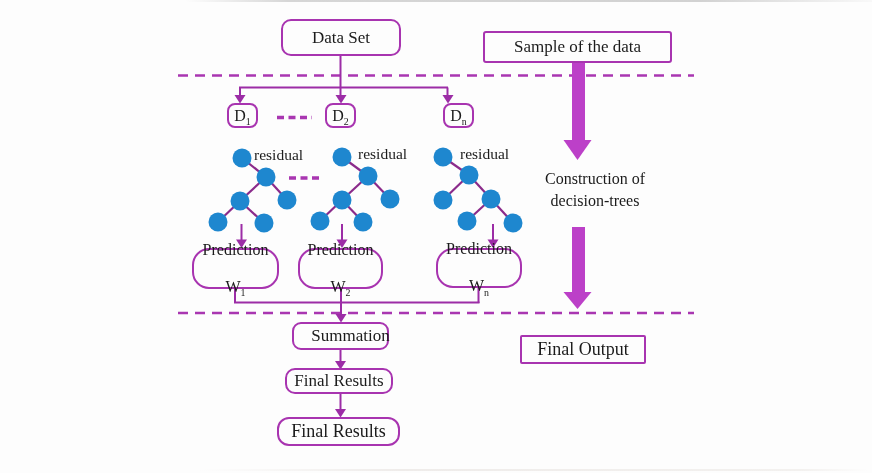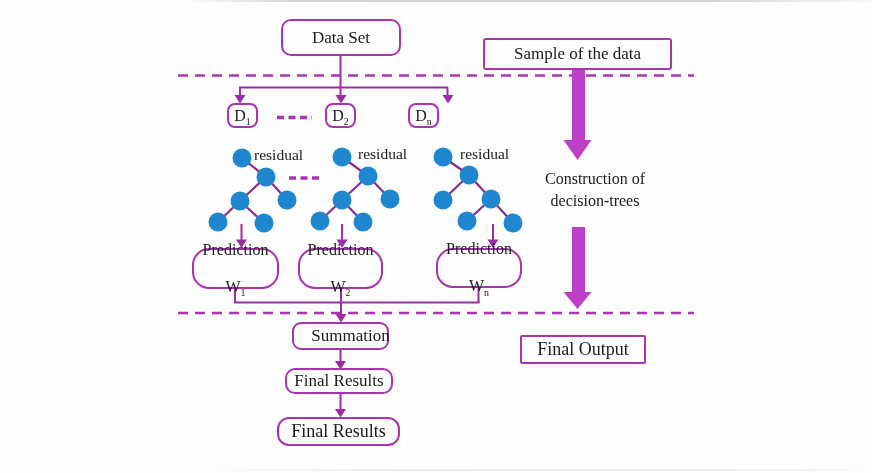--- a/index.html
+++ b/index.html
@@ -34,23 +34,23 @@
     border:2px solid var(--box-border); background:#fdfdfd;
     display:flex; flex-direction:column; align-items:center; justify-content:center;
     color:var(--text); text-align:center; white-space:nowrap;
   }
   .box .l2 { margin-top:18px; }
   sub { font-size:0.62em; line-height:0; position:relative; top:0.05em; }
 
   .txt { position:absolute; color:var(--text); white-space:nowrap; }
 
   .b-dataset   { left:281px; top:19px;  width:120px; height:37px; border-radius:10px; font-size:17px; }
-  .b-sample    { left:483px; top:38px;  width:189px; height:32px; border-radius:3px;  font-size:17px; }
+  .b-sample    { left:483px; top:31px;  width:189px; height:32px; border-radius:3px;  font-size:17px; }
   .b-d         { top:103px; width:31px; height:25px; border-radius:8px; font-size:16px; }
-  .b-d1 { left:227px; } .b-d2 { left:325px; } .b-dn { left:408px; }
+  .b-d1 { left:227px; } .b-d2 { left:325px; } .b-dn { left:443px; }
   .b-pred      { top:248px; height:41px; border-radius:17px; font-size:16px; line-height:1.16;text-align:center; }
   .b-pred1 { left:192px; width:87px; } .b-pred2 { left:298px; width:85px; } .b-predn { left:436px; width:86px; height:40px; }
   .b-summation { left:292px; top:322px; width:97px;  height:28px; border-radius:9px;  font-size:17px;padding-left:20px; }
   .b-fr1       { left:285px; top:368px; width:108px; height:26px; border-radius:10px; font-size:17px; }
   .b-fr2       { left:277px; top:417px; width:123px; height:29px; border-radius:12px; font-size:18px; }
   .b-finalout  { left:520px; top:335px; width:126px; height:29px; border-radius:2px;  font-size:18px; }
 
   .t-residual  { font-size:15.5px; }
   .t-res1 { left:254px; top:146px; } .t-res2 { left:358px; top:145px; } .t-res3 { left:460px; top:145px; }
   .t-construction { left:521px; top:168px; width:148px; text-align:center; font-size:16px; line-height:1.4; white-space:normal; }

